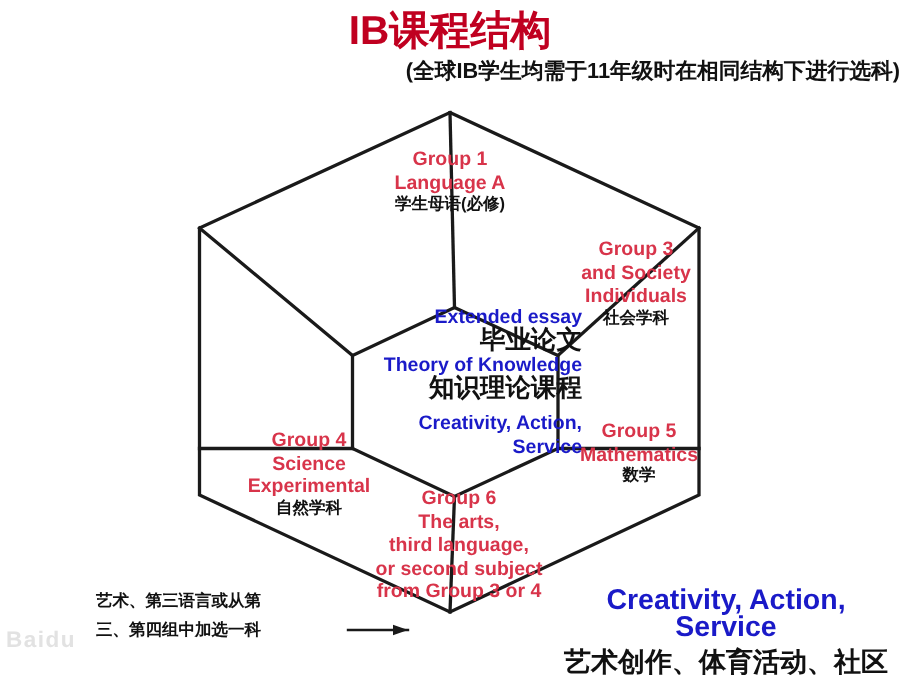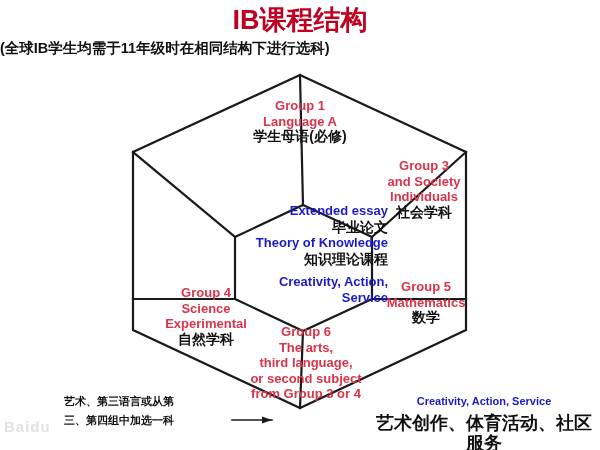--- a/index.html
+++ b/index.html
@@ -30,21 +30,21 @@
     font-weight: bold;
     color: #c00020;
     letter-spacing: 0px;
     line-height: 32px;
   }
   .subtitle {
     position: absolute;
     left: 0;
     top: 39px;
     width: 600px;
-    text-align: left;
+    text-align: right;
     font-size: 14.5px;
     font-weight: bold;
     color: #111111;
     line-height: 18px;
   }
   
   #diagram {
     position: absolute;
     left: 0;
     top: 0;
@@ -59,39 +59,39 @@
   }
   .seg .en {
     color: #d8344a;
     font-weight: bold;
     font-size: 13px;
     white-space: nowrap;
   }
   .seg .cn {
     color: #111111;
     font-weight: bold;
-    font-size: 14px;
+    font-size: 11px;
     white-space: nowrap;
     text-align: center;
   }
   .core {
     position: absolute;
     text-align: right;
     line-height: 16px;
   }
   .core .en {
     color: #1a1ac8;
     font-weight: bold;
     font-size: 13px;
     white-space: nowrap;
   }
   .core .cn {
     color: #111111;
     font-weight: bold;
-    font-size: 14px;
+    font-size: 17px;
     white-space: nowrap;
   }
   .core .gap { height: 7px; }
 
   
   #seg-g1 { left: 228px; top: 98px;  width: 144px; }
   #seg-g2 { left: 142px; top: 160px; width: 150px; }
   #seg-g3 { left: 360px; top: 158px; width: 128px; }
   #seg-g4 { left: 140px; top: 285px; width: 132px; }
   #seg-g5 { left: 362px; top: 279px; width: 128px; }
@@ -115,21 +115,21 @@
   #note-right {
     left: 368px;
     top: 392px;
     width: 232px;
     text-align: center;
   }
   #note-right .en {
     display: block;
     color: #1a1ac8;
     font-weight: bold;
-    font-size: 11px;
+    font-size: 19px;
     line-height: 18px;
   }
   #note-right .cn {
     display: block;
     color: #111111;
     font-weight: bold;
     font-size: 18px;
     line-height: 20px;
     margin-top: 3px;
   }

